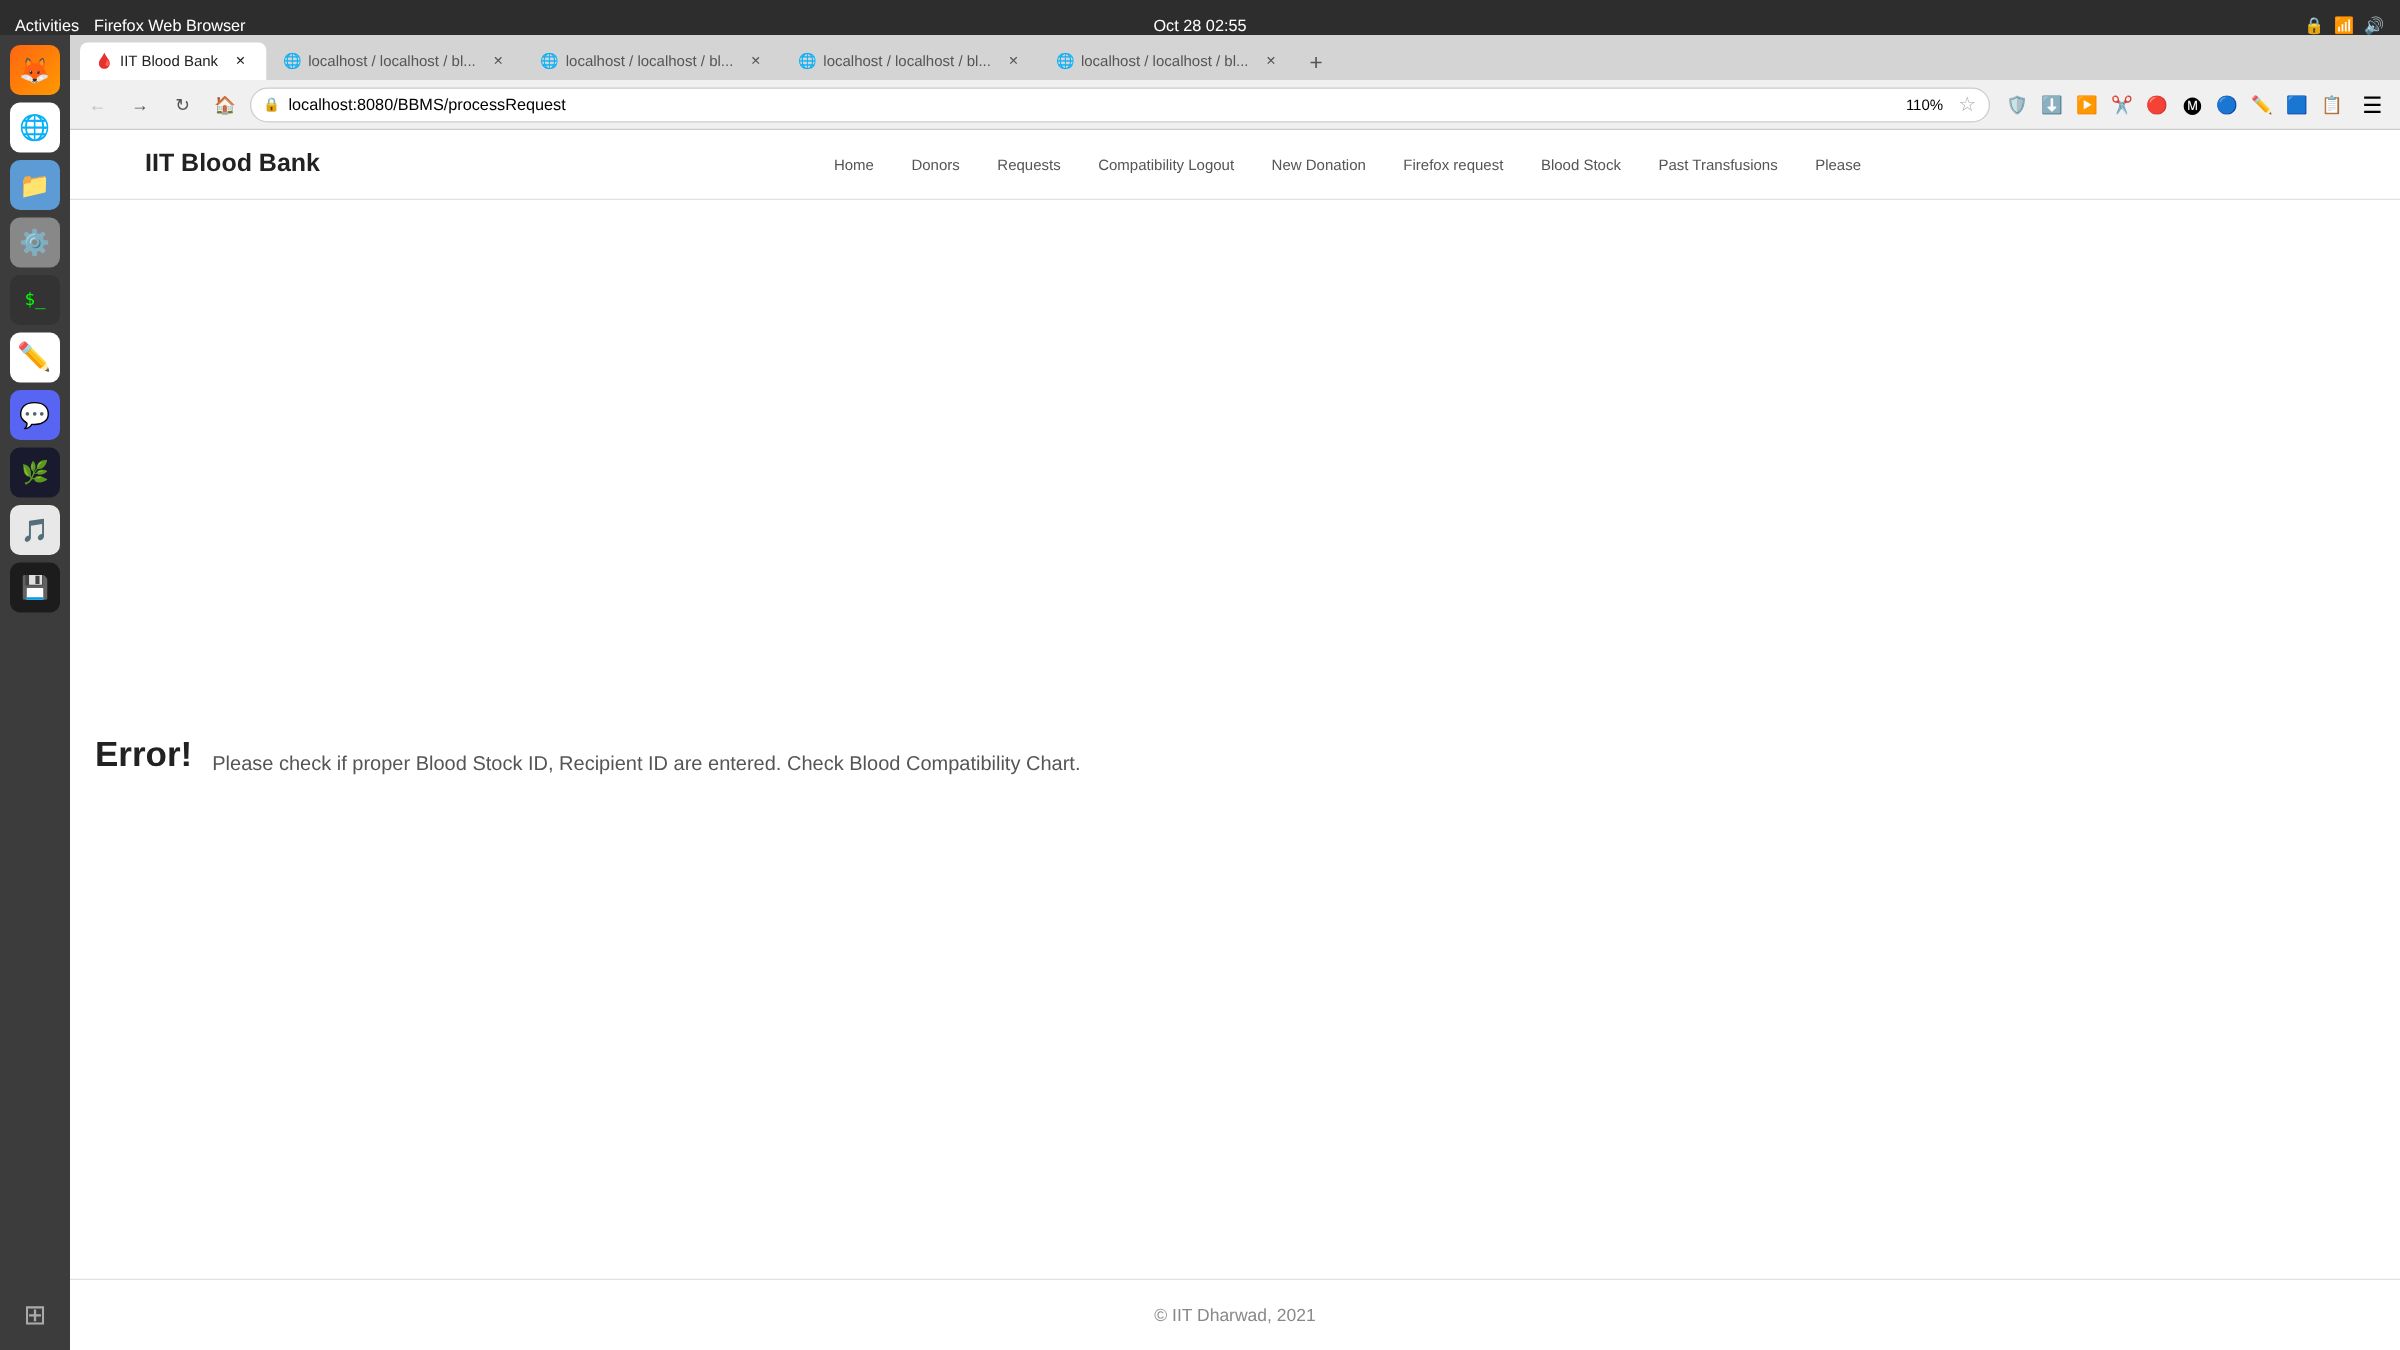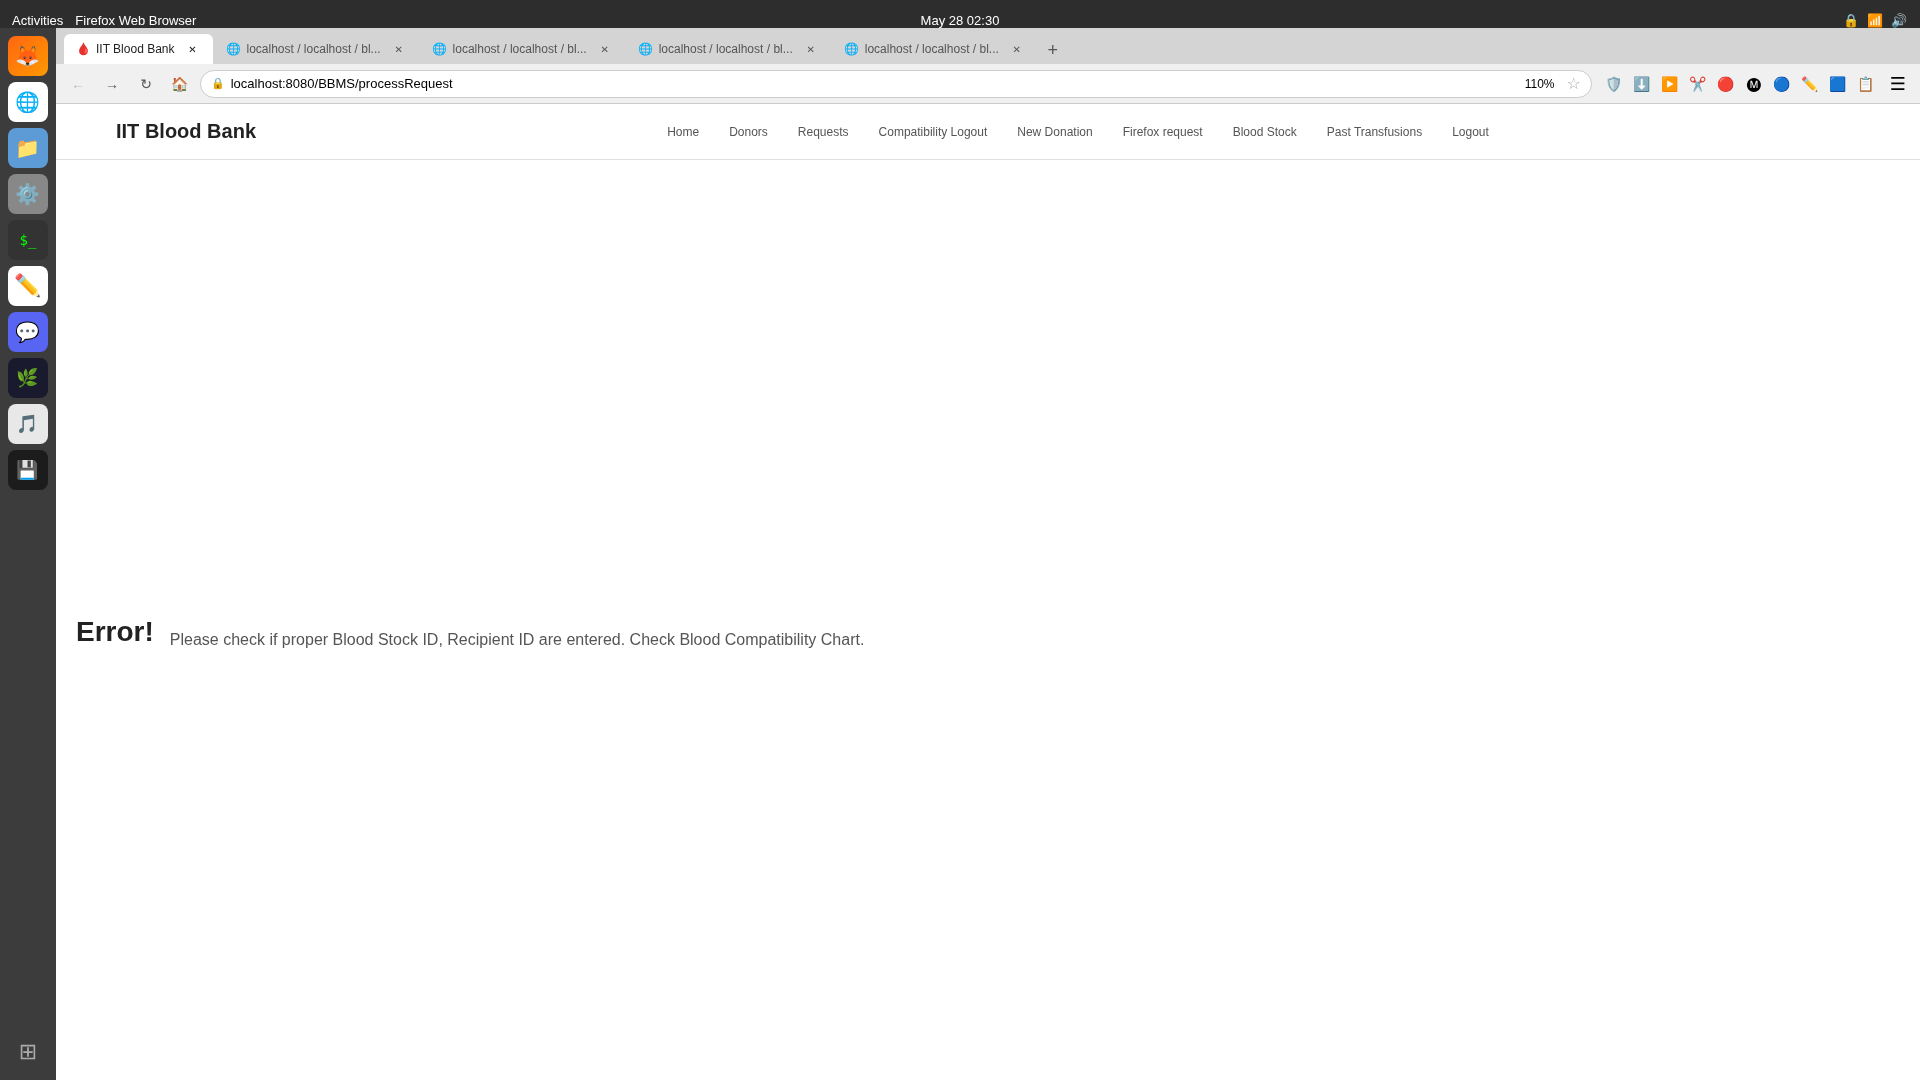--- a/index.html
+++ b/index.html
@@ -366,21 +366,21 @@
   </style>
 </head>
 <body>
 
 <div class="os-topbar">
   <div class="os-topbar-left">
     <span>Activities</span>
     <span>Firefox Web Browser</span>
   </div>
   <div class="os-topbar-center">
-    <span>May 28  02:30</span>
+    <span>Oct 28  02:55</span>
   </div>
   <div class="os-topbar-right">
 
     <span>🔒</span>
     <span>📶</span>
     <span>🔊</span>
   </div>
 </div>
 
 <div class="left-sidebar">
@@ -464,24 +464,27 @@
 
       <nav class="site-nav">
         <a class="nav-link">Home</a>
         <a class="nav-link">Donors</a>
         <a class="nav-link">Requests</a>
         <a class="nav-link">Compatibility Logout</a>
         <a class="nav-link">New Donation</a>
         <a class="nav-link">Firefox request</a>
         <a class="nav-link">Blood Stock</a>
         <a class="nav-link">Past Transfusions</a>
-        <a class="nav-link">Logout</a>
+        <a class="nav-link">Please</a>
       </nav>
     </div>
 
     <div class="main-content">
       <h1 class="error-title">Error!</h1>
       <p class="error-message">Please check if proper Blood Stock ID, Recipient ID are entered. Check Blood Compatibility Chart.</p>
     </div>
 
+    <div class="site-footer">
+      <span>© IIT Dharwad, 2021</span>
+    </div>
 
   </div>
 </div>
 
 </body></html>

